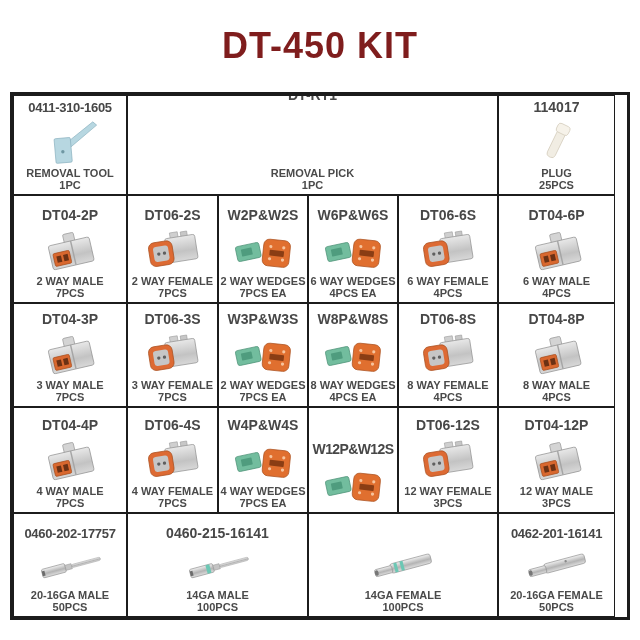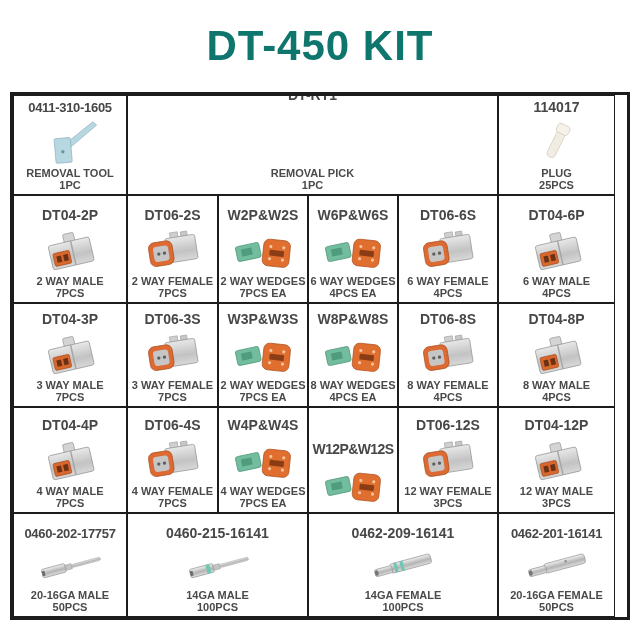--- a/index.html
+++ b/index.html
@@ -1,20 +1,20 @@
 <!DOCTYPE html>
 <html><head>
 <meta charset="utf-8">
 <style>
   html,body{margin:0;padding:0;background:#ffffff;}
   body{width:640px;height:640px;font-family:"Liberation Sans",sans-serif;-webkit-font-smoothing:antialiased;}
   .page{width:640px;height:640px;background:#fff;overflow:hidden;}
 
   .title-bar{height:92px;display:flex;align-items:center;justify-content:center;}
-  .title-bar h1{margin:16px;font-size:42px;font-weight:bold;color:#0f766e;letter-spacing:1px;}
+  .title-bar h1{margin:16px;font-size:36px;font-weight:bold;color:#7f1d1d;letter-spacing:1px;}
 
   .kit-grid{
     width:614px;margin:0 auto;
     display:grid;
     grid-template-columns:114px 91px 90px 90px 100px 117px;
     grid-template-rows:100px 108px 104px 106px 104px;
     border:3px solid #1c1c1c;
     background:#fff;
   }
   .cell{
@@ -396,21 +396,20 @@
       <div class="part">0460-215-16141</div>
       <svg class="img img-term">
           <use width="100%" height="100%" href="#sym-terminal-male-band"></use>
         </svg>
       <div class="desc">
         <div>14GA MALE</div>
         <div>100PCS</div>
       </div>
     </div>
     <div class="cell span2">
-      <div class="part">0462-209-16141</div>
       <svg class="img img-term">
           <use width="100%" height="100%" href="#sym-terminal-female-band"></use>
         </svg>
       <div class="desc">
         <div>14GA FEMALE</div>
         <div>100PCS</div>
       </div>
     </div>
     <div class="cell">
       <div class="part small">0462-201-16141</div>

